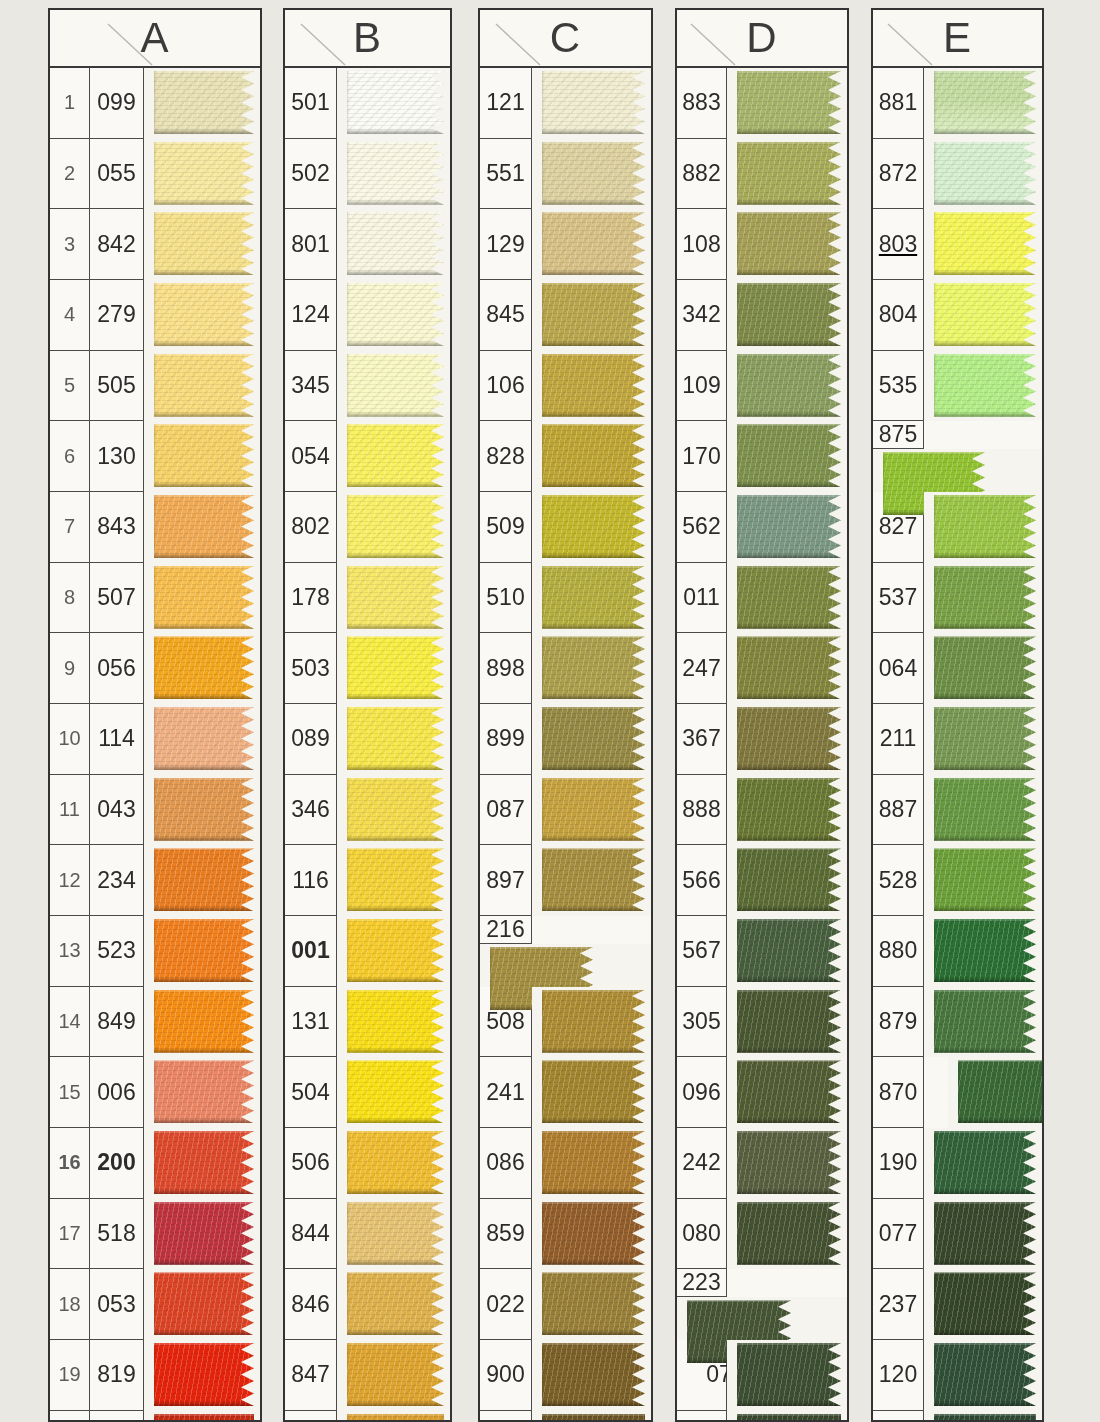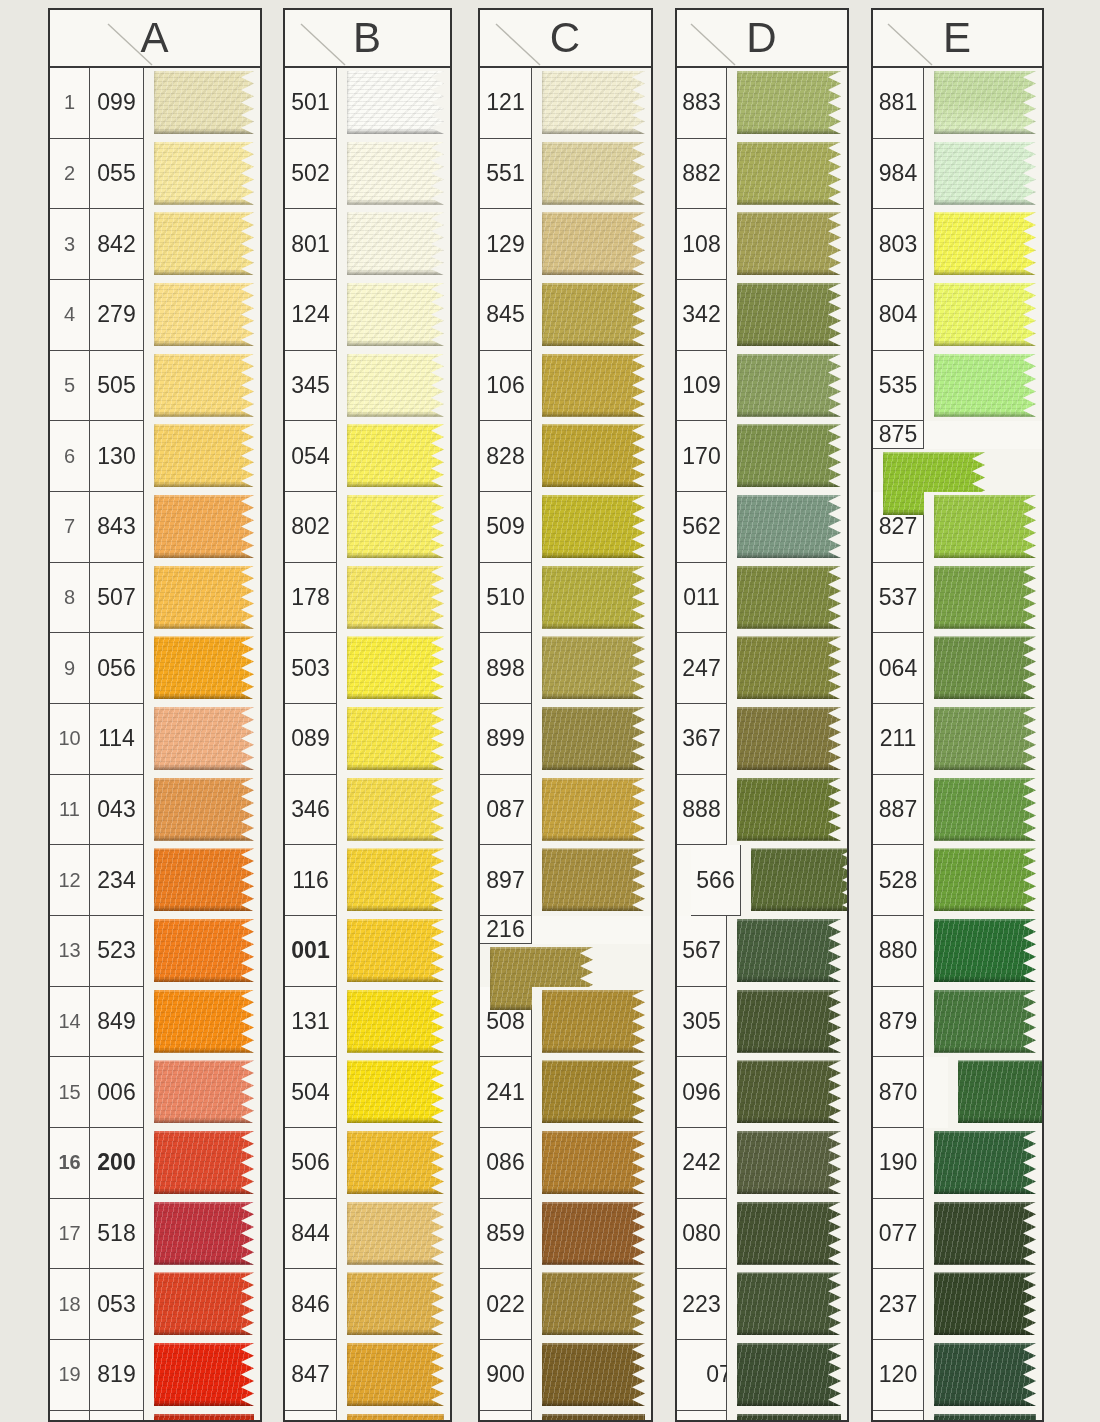--- a/index.html
+++ b/index.html
@@ -530,21 +530,21 @@
         <div class="swatchArea">
           <div class="band" style="left: 10px; top: 3px; width: 104px; height: 63px; background-image: repeating-linear-gradient(100deg, rgba(255, 255, 255, 0.2) 0px, rgba(255, 255, 255, 0.2) 1px, rgba(255, 255, 255, 0) 1px, rgba(255, 255, 255, 0) 5px), repeating-linear-gradient(135deg, rgba(0, 0, 0, 0.05) 0px, rgba(0, 0, 0, 0.05) 2px, rgba(0, 0, 0, 0) 2px, rgba(0, 0, 0, 0) 7px), repeating-linear-gradient(0deg, rgba(0, 0, 0, 0.07) 0px, rgba(0, 0, 0, 0.07) 1px, rgba(0, 0, 0, 0) 1px, rgba(0, 0, 0, 0) 4px), linear-gradient(rgb(130, 121, 62), rgb(130, 121, 62)); clip-path: polygon(0px 0px, 104px 0px, 91px 6.3px, 104px 12.6px, 91px 18.9px, 104px 25.2px, 91px 31.5px, 104px 37.8px, 91px 44.1px, 104px 50.4px, 91px 56.7px, 104px 63px, 0px 63px);"></div>
         </div>
       </div>
       <div class="row" style="height: 70.68px;">
         <div class="cell codeCell" style="width: 50px;">888</div>
         <div class="swatchArea">
           <div class="band" style="left: 10px; top: 3px; width: 104px; height: 63px; background-image: repeating-linear-gradient(100deg, rgba(255, 255, 255, 0.2) 0px, rgba(255, 255, 255, 0.2) 1px, rgba(255, 255, 255, 0) 1px, rgba(255, 255, 255, 0) 5px), repeating-linear-gradient(135deg, rgba(0, 0, 0, 0.05) 0px, rgba(0, 0, 0, 0.05) 2px, rgba(0, 0, 0, 0) 2px, rgba(0, 0, 0, 0) 7px), repeating-linear-gradient(0deg, rgba(0, 0, 0, 0.07) 0px, rgba(0, 0, 0, 0.07) 1px, rgba(0, 0, 0, 0) 1px, rgba(0, 0, 0, 0) 4px), linear-gradient(rgb(106, 121, 51), rgb(106, 121, 51)); clip-path: polygon(0px 0px, 104px 0px, 91px 6.3px, 104px 12.6px, 91px 18.9px, 104px 25.2px, 91px 31.5px, 104px 37.8px, 91px 44.1px, 104px 50.4px, 91px 56.7px, 104px 63px, 0px 63px);"></div>
         </div>
       </div>
-      <div class="row" style="height: 70.68px; margin-left: 14px;">
+      <div class="row" style="height: 70.68px;">
         <div class="cell codeCell" style="width: 50px;">566</div>
         <div class="swatchArea">
           <div class="band" style="left: 10px; top: 3px; width: 104px; height: 63px; background-image: repeating-linear-gradient(100deg, rgba(255, 255, 255, 0.2) 0px, rgba(255, 255, 255, 0.2) 1px, rgba(255, 255, 255, 0) 1px, rgba(255, 255, 255, 0) 5px), repeating-linear-gradient(135deg, rgba(0, 0, 0, 0.05) 0px, rgba(0, 0, 0, 0.05) 2px, rgba(0, 0, 0, 0) 2px, rgba(0, 0, 0, 0) 7px), repeating-linear-gradient(0deg, rgba(0, 0, 0, 0.07) 0px, rgba(0, 0, 0, 0.07) 1px, rgba(0, 0, 0, 0) 1px, rgba(0, 0, 0, 0) 4px), linear-gradient(rgb(92, 109, 54), rgb(92, 109, 54)); clip-path: polygon(0px 0px, 104px 0px, 91px 6.3px, 104px 12.6px, 91px 18.9px, 104px 25.2px, 91px 31.5px, 104px 37.8px, 91px 44.1px, 104px 50.4px, 91px 56.7px, 104px 63px, 0px 63px);"></div>
         </div>
       </div>
       <div class="row" style="height: 70.68px;">
         <div class="cell codeCell" style="width: 50px;">567</div>
         <div class="swatchArea">
           <div class="band" style="left: 10px; top: 3px; width: 104px; height: 63px; background-image: repeating-linear-gradient(100deg, rgba(255, 255, 255, 0.2) 0px, rgba(255, 255, 255, 0.2) 1px, rgba(255, 255, 255, 0) 1px, rgba(255, 255, 255, 0) 5px), repeating-linear-gradient(135deg, rgba(0, 0, 0, 0.05) 0px, rgba(0, 0, 0, 0.05) 2px, rgba(0, 0, 0, 0) 2px, rgba(0, 0, 0, 0) 7px), repeating-linear-gradient(0deg, rgba(0, 0, 0, 0.07) 0px, rgba(0, 0, 0, 0.07) 1px, rgba(0, 0, 0, 0) 1px, rgba(0, 0, 0, 0) 4px), linear-gradient(rgb(72, 96, 62), rgb(72, 96, 62)); clip-path: polygon(0px 0px, 104px 0px, 91px 6.3px, 104px 12.6px, 91px 18.9px, 104px 25.2px, 91px 31.5px, 104px 37.8px, 91px 44.1px, 104px 50.4px, 91px 56.7px, 104px 63px, 0px 63px);"></div>
         </div>
@@ -566,21 +566,21 @@
         <div class="swatchArea">
           <div class="band" style="left: 10px; top: 3px; width: 104px; height: 63px; background-image: repeating-linear-gradient(100deg, rgba(255, 255, 255, 0.2) 0px, rgba(255, 255, 255, 0.2) 1px, rgba(255, 255, 255, 0) 1px, rgba(255, 255, 255, 0) 5px), repeating-linear-gradient(135deg, rgba(0, 0, 0, 0.05) 0px, rgba(0, 0, 0, 0.05) 2px, rgba(0, 0, 0, 0) 2px, rgba(0, 0, 0, 0) 7px), repeating-linear-gradient(0deg, rgba(0, 0, 0, 0.07) 0px, rgba(0, 0, 0, 0.07) 1px, rgba(0, 0, 0, 0) 1px, rgba(0, 0, 0, 0) 4px), linear-gradient(rgb(89, 97, 64), rgb(89, 97, 64)); clip-path: polygon(0px 0px, 104px 0px, 91px 6.3px, 104px 12.6px, 91px 18.9px, 104px 25.2px, 91px 31.5px, 104px 37.8px, 91px 44.1px, 104px 50.4px, 91px 56.7px, 104px 63px, 0px 63px);"></div>
         </div>
       </div>
       <div class="row" style="height: 70.68px;">
         <div class="cell codeCell" style="width: 50px;">080</div>
         <div class="swatchArea">
           <div class="band" style="left: 10px; top: 3px; width: 104px; height: 63px; background-image: repeating-linear-gradient(100deg, rgba(255, 255, 255, 0.2) 0px, rgba(255, 255, 255, 0.2) 1px, rgba(255, 255, 255, 0) 1px, rgba(255, 255, 255, 0) 5px), repeating-linear-gradient(135deg, rgba(0, 0, 0, 0.05) 0px, rgba(0, 0, 0, 0.05) 2px, rgba(0, 0, 0, 0) 2px, rgba(0, 0, 0, 0) 7px), repeating-linear-gradient(0deg, rgba(0, 0, 0, 0.07) 0px, rgba(0, 0, 0, 0.07) 1px, rgba(0, 0, 0, 0) 1px, rgba(0, 0, 0, 0) 4px), linear-gradient(rgb(70, 83, 50), rgb(70, 83, 50)); clip-path: polygon(0px 0px, 104px 0px, 91px 6.3px, 104px 12.6px, 91px 18.9px, 104px 25.2px, 91px 31.5px, 104px 37.8px, 91px 44.1px, 104px 50.4px, 91px 56.7px, 104px 63px, 0px 63px);"></div>
         </div>
       </div>
-      <div class="row" style="height: 70.68px;">
+      <div class="row" style="height: 70.68px; flex-direction: column;">
         <div class="cell codeCell" style="width: 50px;">223</div>
         <div class="swatchArea">
           <div class="band" style="left: 10px; top: 3px; width: 104px; height: 63px; background-image: repeating-linear-gradient(100deg, rgba(255, 255, 255, 0.2) 0px, rgba(255, 255, 255, 0.2) 1px, rgba(255, 255, 255, 0) 1px, rgba(255, 255, 255, 0) 5px), repeating-linear-gradient(135deg, rgba(0, 0, 0, 0.05) 0px, rgba(0, 0, 0, 0.05) 2px, rgba(0, 0, 0, 0) 2px, rgba(0, 0, 0, 0) 7px), repeating-linear-gradient(0deg, rgba(0, 0, 0, 0.07) 0px, rgba(0, 0, 0, 0.07) 1px, rgba(0, 0, 0, 0) 1px, rgba(0, 0, 0, 0) 4px), linear-gradient(rgb(71, 87, 54), rgb(71, 87, 54)); clip-path: polygon(0px 0px, 104px 0px, 91px 6.3px, 104px 12.6px, 91px 18.9px, 104px 25.2px, 91px 31.5px, 104px 37.8px, 91px 44.1px, 104px 50.4px, 91px 56.7px, 104px 63px, 0px 63px);"></div>
         </div>
       </div>
       <div class="row" style="height: 70.68px;">
         <div class="cell codeCell" style="width: 50px; padding-left: 48px;">078</div>
         <div class="swatchArea">
           <div class="band" style="left: 10px; top: 3px; width: 104px; height: 63px; background-image: repeating-linear-gradient(100deg, rgba(255, 255, 255, 0.2) 0px, rgba(255, 255, 255, 0.2) 1px, rgba(255, 255, 255, 0) 1px, rgba(255, 255, 255, 0) 5px), repeating-linear-gradient(135deg, rgba(0, 0, 0, 0.05) 0px, rgba(0, 0, 0, 0.05) 2px, rgba(0, 0, 0, 0) 2px, rgba(0, 0, 0, 0) 7px), repeating-linear-gradient(0deg, rgba(0, 0, 0, 0.07) 0px, rgba(0, 0, 0, 0.07) 1px, rgba(0, 0, 0, 0) 1px, rgba(0, 0, 0, 0) 4px), linear-gradient(rgb(62, 80, 51), rgb(62, 80, 51)); clip-path: polygon(0px 0px, 104px 0px, 91px 6.3px, 104px 12.6px, 91px 18.9px, 104px 25.2px, 91px 31.5px, 104px 37.8px, 91px 44.1px, 104px 50.4px, 91px 56.7px, 104px 63px, 0px 63px);"></div>
         </div>
@@ -599,26 +599,26 @@
      </svg>
      <span class="letter">E</span>
       </div>
       <div class="row" style="height: 70.68px;">
         <div class="cell codeCell" style="width: 51px;">881</div>
         <div class="swatchArea">
           <div class="band" style="left: 10px; top: 3px; width: 102px; height: 63px; background-image: repeating-linear-gradient(100deg, rgba(255, 255, 255, 0.2) 0px, rgba(255, 255, 255, 0.2) 1px, rgba(255, 255, 255, 0) 1px, rgba(255, 255, 255, 0) 5px), repeating-linear-gradient(135deg, rgba(0, 0, 0, 0.05) 0px, rgba(0, 0, 0, 0.05) 2px, rgba(0, 0, 0, 0) 2px, rgba(0, 0, 0, 0) 7px), repeating-linear-gradient(0deg, rgba(0, 0, 0, 0.07) 0px, rgba(0, 0, 0, 0.07) 1px, rgba(0, 0, 0, 0) 1px, rgba(0, 0, 0, 0) 4px), linear-gradient(rgb(197, 221, 162) 45%, rgb(220, 239, 194) 100%); clip-path: polygon(0px 0px, 102px 0px, 89px 6.3px, 102px 12.6px, 89px 18.9px, 102px 25.2px, 89px 31.5px, 102px 37.8px, 89px 44.1px, 102px 50.4px, 89px 56.7px, 102px 63px, 0px 63px);"></div>
         </div>
       </div>
       <div class="row" style="height: 70.68px;">
-        <div class="cell codeCell" style="width: 51px;">984</div>
+        <div class="cell codeCell" style="width: 51px;">872</div>
         <div class="swatchArea">
           <div class="band" style="left: 10px; top: 3px; width: 102px; height: 63px; background-image: repeating-linear-gradient(100deg, rgba(255, 255, 255, 0.2) 0px, rgba(255, 255, 255, 0.2) 1px, rgba(255, 255, 255, 0) 1px, rgba(255, 255, 255, 0) 5px), repeating-linear-gradient(135deg, rgba(0, 0, 0, 0.05) 0px, rgba(0, 0, 0, 0.05) 2px, rgba(0, 0, 0, 0) 2px, rgba(0, 0, 0, 0) 7px), repeating-linear-gradient(0deg, rgba(0, 0, 0, 0.07) 0px, rgba(0, 0, 0, 0.07) 1px, rgba(0, 0, 0, 0) 1px, rgba(0, 0, 0, 0) 4px), linear-gradient(rgb(216, 240, 208), rgb(216, 240, 208)); clip-path: polygon(0px 0px, 102px 0px, 89px 6.3px, 102px 12.6px, 89px 18.9px, 102px 25.2px, 89px 31.5px, 102px 37.8px, 89px 44.1px, 102px 50.4px, 89px 56.7px, 102px 63px, 0px 63px);"></div>
         </div>
       </div>
-      <div class="row" style="height: 70.68px;">
+      <div class="row" style="height: 70.68px; text-decoration: underline;">
         <div class="cell codeCell" style="width: 51px;">803</div>
         <div class="swatchArea">
           <div class="band" style="left: 10px; top: 3px; width: 102px; height: 63px; background-image: repeating-linear-gradient(100deg, rgba(255, 255, 255, 0.2) 0px, rgba(255, 255, 255, 0.2) 1px, rgba(255, 255, 255, 0) 1px, rgba(255, 255, 255, 0) 5px), repeating-linear-gradient(135deg, rgba(0, 0, 0, 0.05) 0px, rgba(0, 0, 0, 0.05) 2px, rgba(0, 0, 0, 0) 2px, rgba(0, 0, 0, 0) 7px), repeating-linear-gradient(0deg, rgba(0, 0, 0, 0.07) 0px, rgba(0, 0, 0, 0.07) 1px, rgba(0, 0, 0, 0) 1px, rgba(0, 0, 0, 0) 4px), linear-gradient(rgb(246, 247, 86), rgb(246, 247, 86)); clip-path: polygon(0px 0px, 102px 0px, 89px 6.3px, 102px 12.6px, 89px 18.9px, 102px 25.2px, 89px 31.5px, 102px 37.8px, 89px 44.1px, 102px 50.4px, 89px 56.7px, 102px 63px, 0px 63px);"></div>
         </div>
       </div>
       <div class="row" style="height: 70.68px;">
         <div class="cell codeCell" style="width: 51px;">804</div>
         <div class="swatchArea">
           <div class="band" style="left: 10px; top: 3px; width: 102px; height: 63px; background-image: repeating-linear-gradient(100deg, rgba(255, 255, 255, 0.2) 0px, rgba(255, 255, 255, 0.2) 1px, rgba(255, 255, 255, 0) 1px, rgba(255, 255, 255, 0) 5px), repeating-linear-gradient(135deg, rgba(0, 0, 0, 0.05) 0px, rgba(0, 0, 0, 0.05) 2px, rgba(0, 0, 0, 0) 2px, rgba(0, 0, 0, 0) 7px), repeating-linear-gradient(0deg, rgba(0, 0, 0, 0.07) 0px, rgba(0, 0, 0, 0.07) 1px, rgba(0, 0, 0, 0) 1px, rgba(0, 0, 0, 0) 4px), linear-gradient(rgb(237, 249, 105), rgb(237, 249, 105)); clip-path: polygon(0px 0px, 102px 0px, 89px 6.3px, 102px 12.6px, 89px 18.9px, 102px 25.2px, 89px 31.5px, 102px 37.8px, 89px 44.1px, 102px 50.4px, 89px 56.7px, 102px 63px, 0px 63px);"></div>
         </div>

